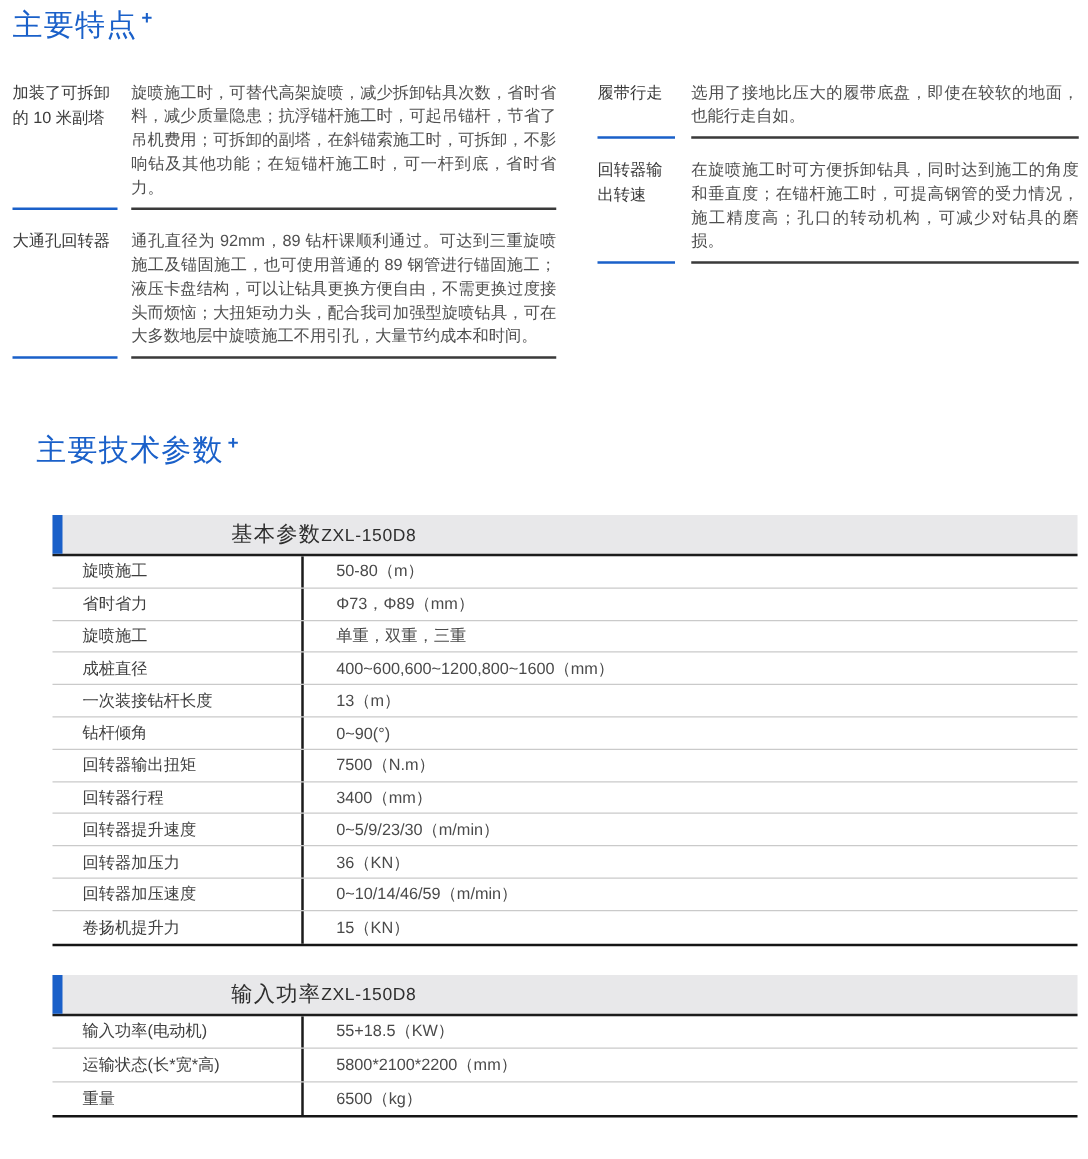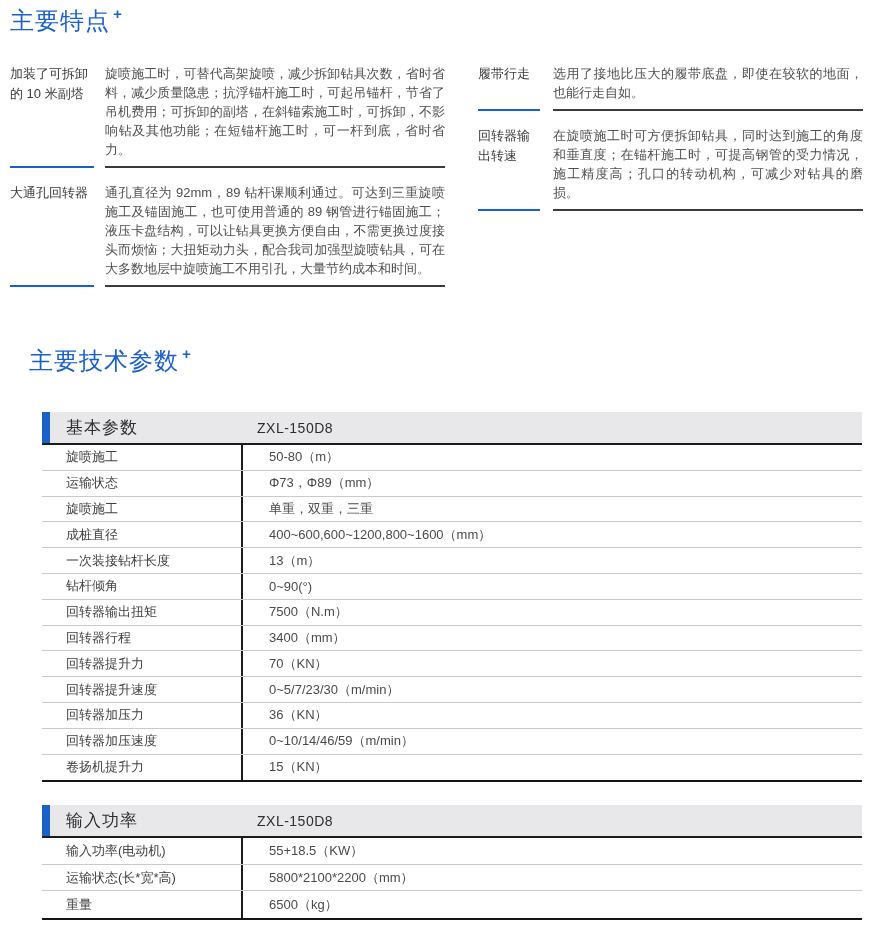--- a/index.html
+++ b/index.html
@@ -58,21 +58,21 @@
     flex: 1;
     font-size: 13px;
     line-height: 19px;
     color: #4f4f4f;
     border-bottom: 2px solid #3a3a3a;
     padding-bottom: 7px;
     text-align: justify;
   }
 
   
-  .spec-table { width: 820px; margin-left: 42px; }
+  .spec-table { width: 820px; margin-left: 42px; text-align: right; }
   #basic-table { margin-top: 34px; }
   #power-table { margin-top: 23px; }
 
   .spec-header {
     display: flex;
     align-items: center;
     height: 33px;
     background: #e8e8ea;
     border-bottom: 2px solid #1c1c1c;
     position: relative;
@@ -165,21 +165,21 @@
       <div class="spec-header-model">ZXL-150D8</div>
     </div>
     <div class="spec-rows">
 
         <div class="spec-row">
           <div class="spec-cell-label">旋喷施工</div>
           <div class="spec-cell-value">50-80（m）</div>
         </div>
 
         <div class="spec-row">
-          <div class="spec-cell-label">运输状态</div>
+          <div class="spec-cell-label">省时省力</div>
           <div class="spec-cell-value">Φ73，Φ89（mm）</div>
         </div>
 
         <div class="spec-row">
           <div class="spec-cell-label">旋喷施工</div>
           <div class="spec-cell-value">单重，双重，三重</div>
         </div>
 
         <div class="spec-row">
           <div class="spec-cell-label">成桩直径</div>
@@ -200,28 +200,24 @@
         <div class="spec-row">
           <div class="spec-cell-label">回转器输出扭矩</div>
           <div class="spec-cell-value">7500（N.m）</div>
         </div>
 
         <div class="spec-row">
           <div class="spec-cell-label">回转器行程</div>
           <div class="spec-cell-value">3400（mm）</div>
         </div>
 
-        <div class="spec-row">
-          <div class="spec-cell-label">回转器提升力</div>
-          <div class="spec-cell-value">70（KN）</div>
-        </div>
 
         <div class="spec-row">
           <div class="spec-cell-label">回转器提升速度</div>
-          <div class="spec-cell-value">0~5/7/23/30（m/min）</div>
+          <div class="spec-cell-value">0~5/9/23/30（m/min）</div>
         </div>
 
         <div class="spec-row">
           <div class="spec-cell-label">回转器加压力</div>
           <div class="spec-cell-value">36（KN）</div>
         </div>
 
         <div class="spec-row">
           <div class="spec-cell-label">回转器加压速度</div>
           <div class="spec-cell-value">0~10/14/46/59（m/min）</div>

